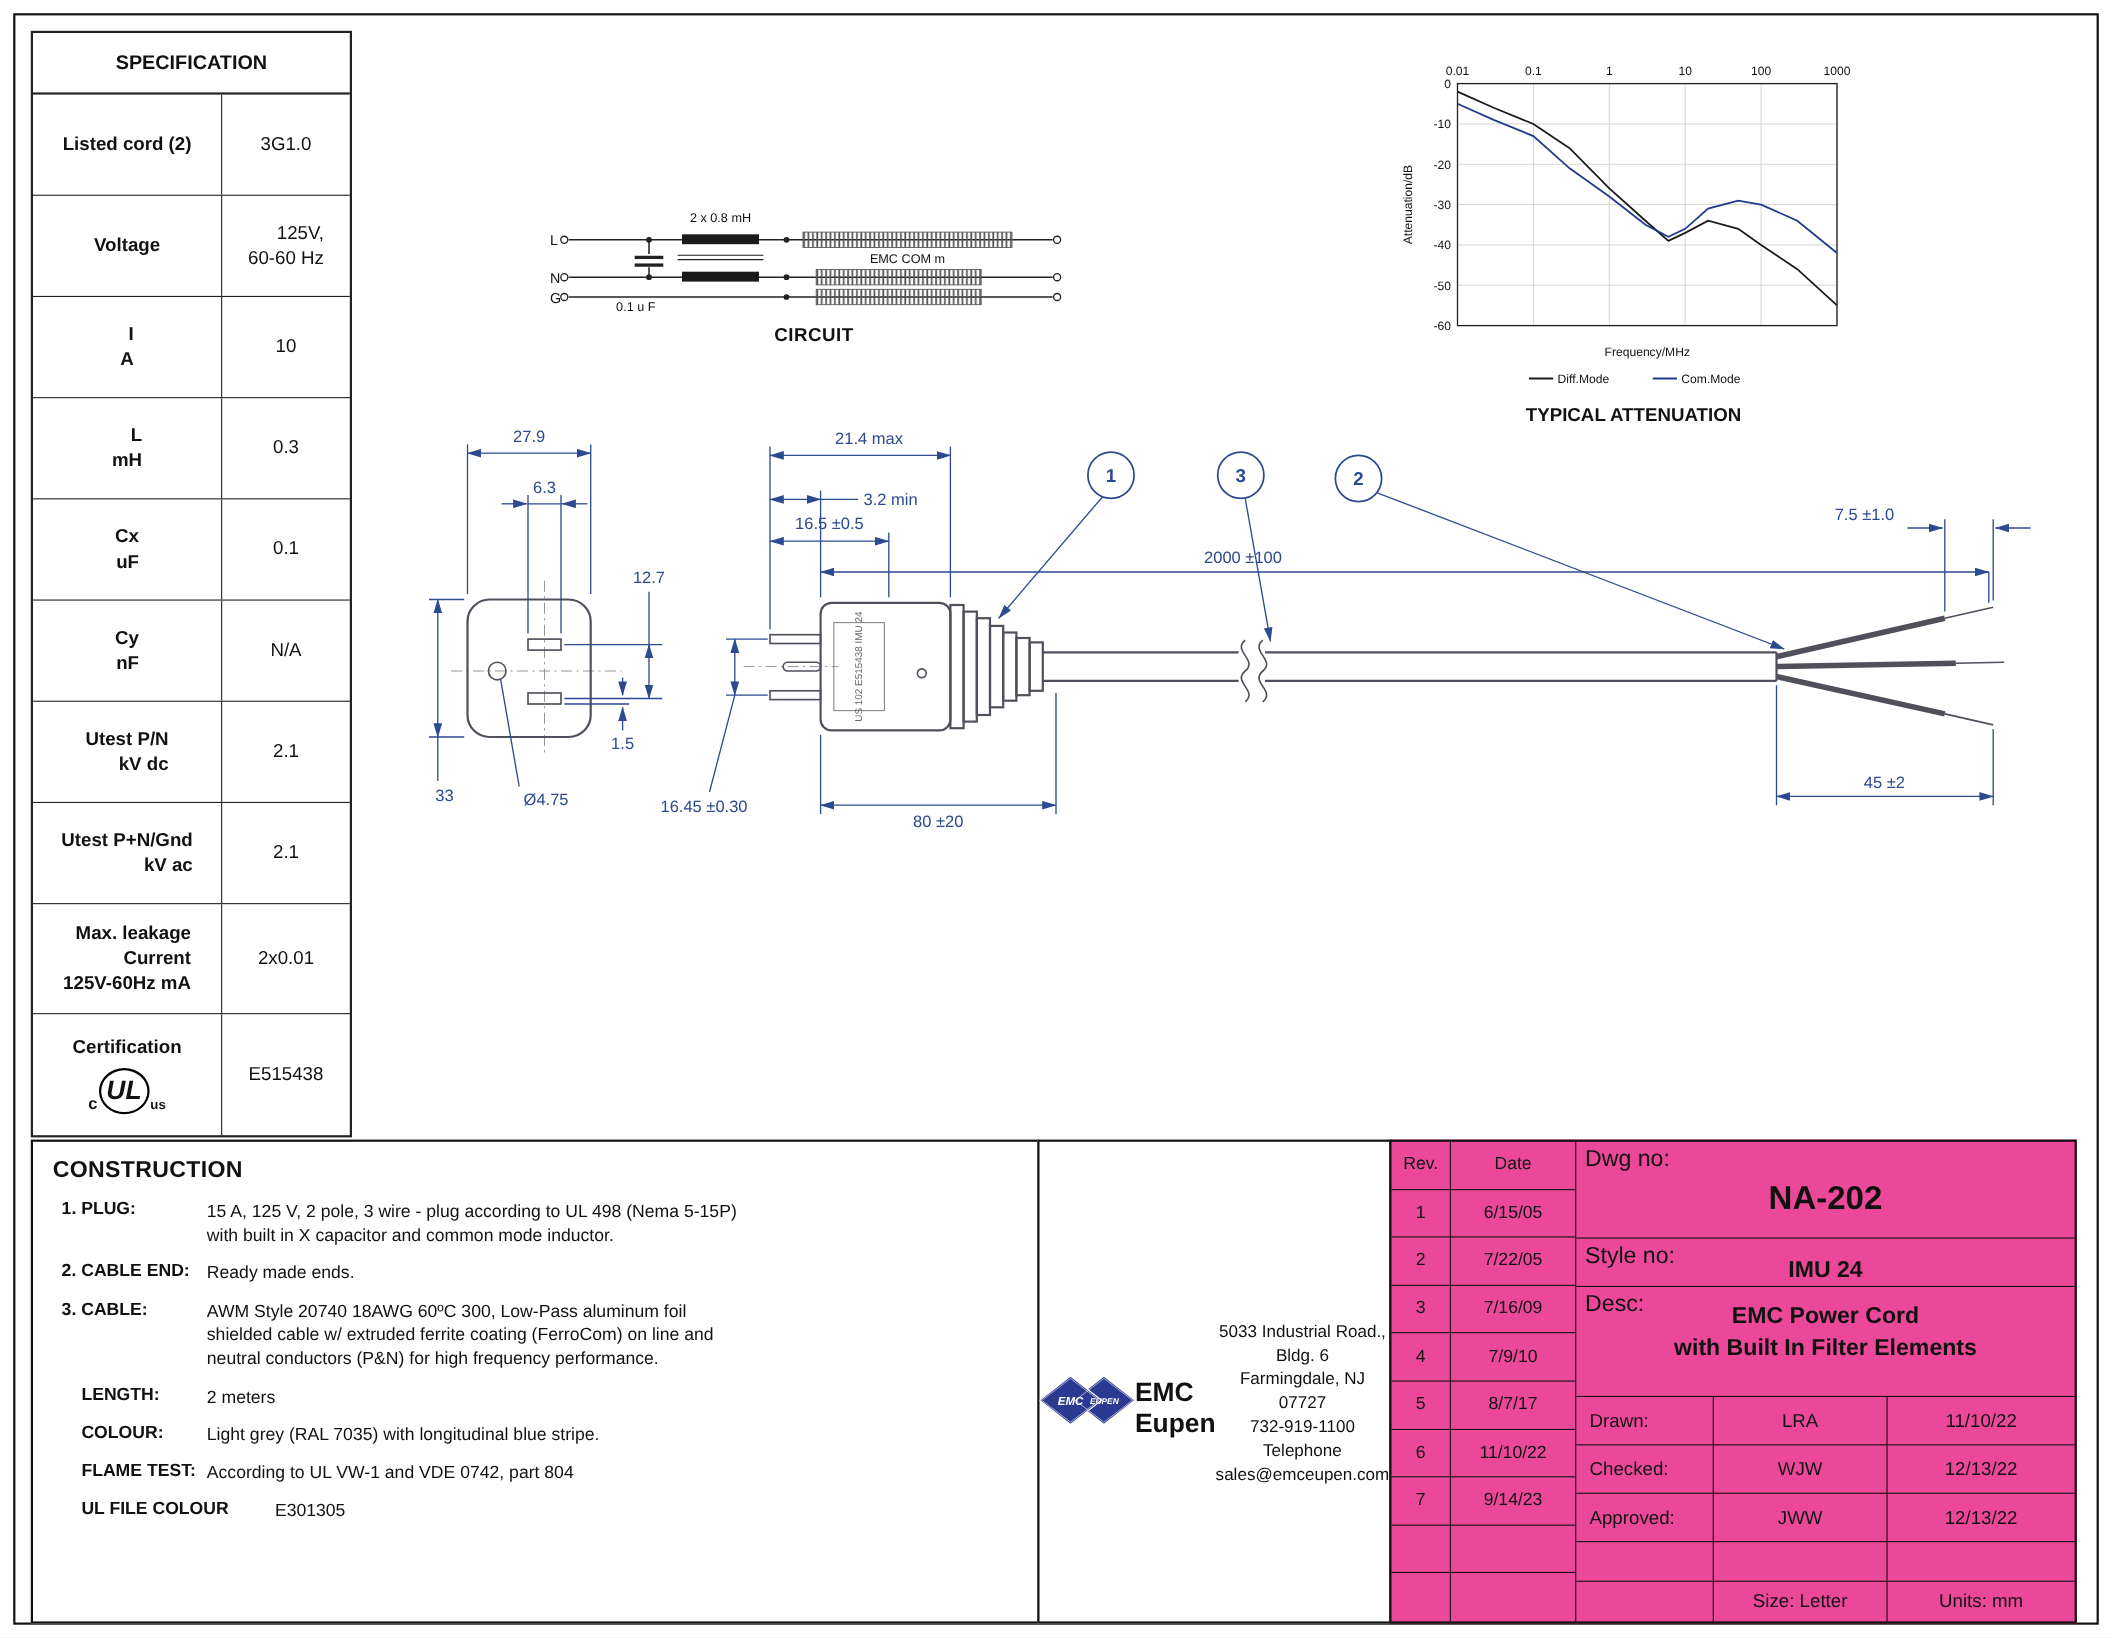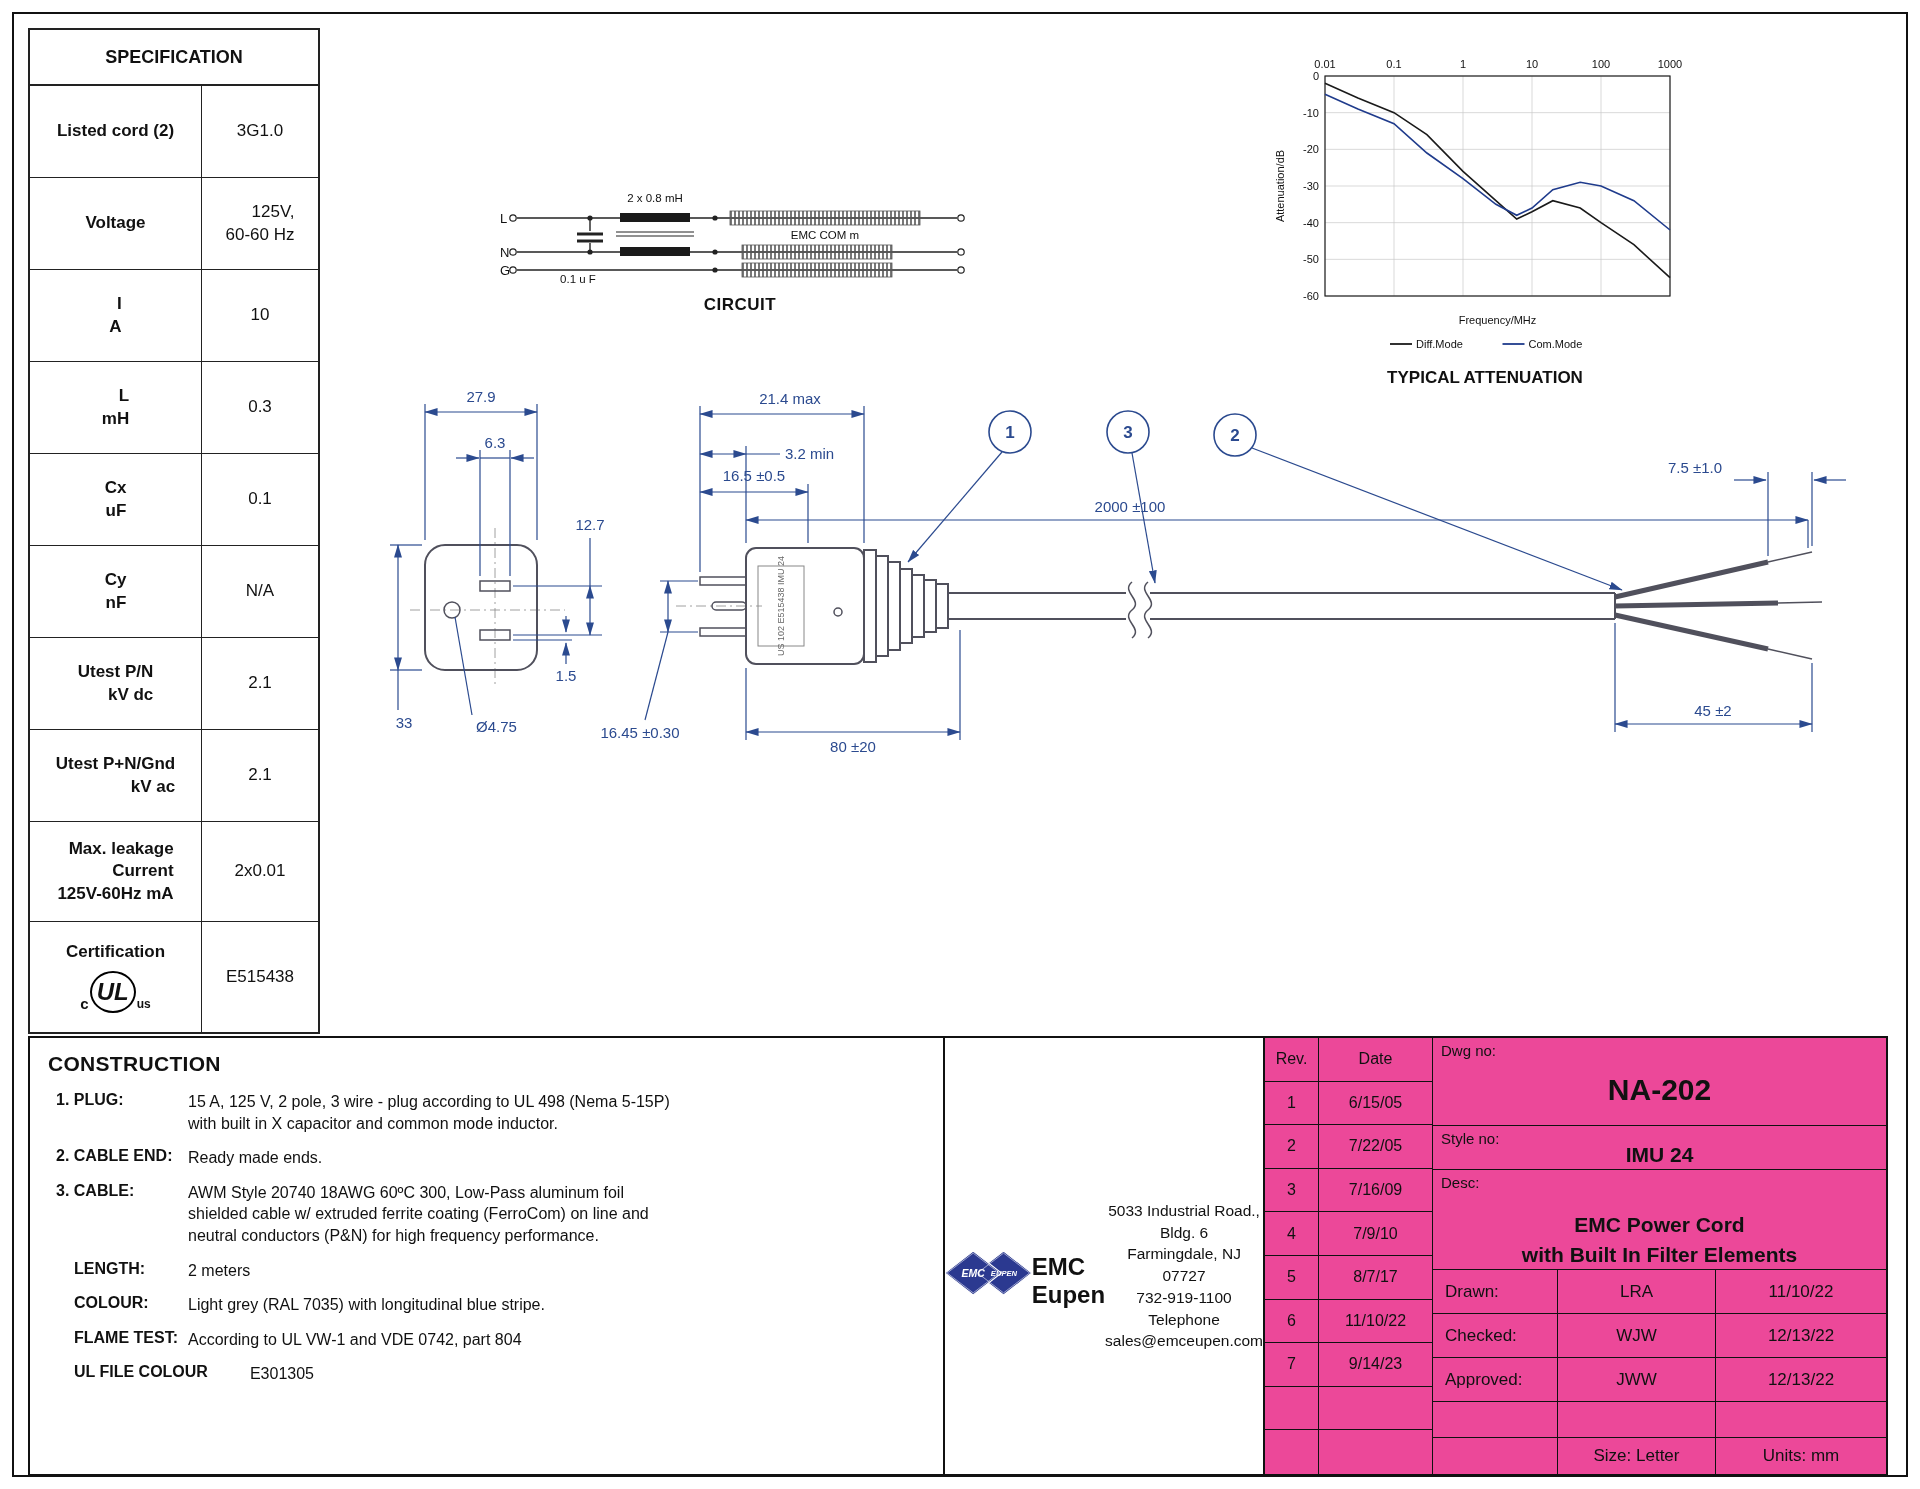--- a/index.html
+++ b/index.html
@@ -54,26 +54,26 @@
 .company-name{font-size:24px;font-weight:bold;margin-top:16px}
 .company-addr{font-size:15.5px;text-align:center;white-space:pre-line;line-height:1.4;margin-top:6px}
 
 
 .titleblock{position:absolute;left:1263px;top:1036px;width:625px;height:440px;border:2px solid #111;display:flex;background:#ec4899}
 .rev-table{width:168px;border-right:1.5px solid #111;display:grid;grid-template-columns:54px 1fr;grid-template-rows:repeat(10,1fr)}
 .rev-cell{border-bottom:1.5px solid #111;border-right:1.5px solid #111;display:flex;align-items:center;justify-content:center;font-size:16px}
 .rev-cell:nth-child(2n){border-right:none}
 .rev-cell:nth-last-child(-n+2){border-bottom:none}
 .tb-right{flex:1;display:flex;flex-direction:column}
-.tb-lab{position:absolute;left:8px;top:4px;font-size:15px}
+.tb-lab{position:absolute;left:8px;top:4px;font-size:21px}
 .tb-dwg{position:relative;height:88px;border-bottom:1.5px solid #111;display:flex;align-items:center;justify-content:center}
 .tb-dwg-val{font-size:30px;font-weight:bold;padding-top:16px}
 .tb-style{position:relative;height:44px;border-bottom:1.5px solid #111;display:flex;align-items:center;justify-content:center}
 .tb-style-val{font-size:21px;font-weight:bold;padding-top:14px}
-.tb-desc{position:relative;height:100px;border-bottom:1.5px solid #111;display:flex;align-items:flex-end;justify-content:center;text-align:center}
+.tb-desc{position:relative;height:100px;border-bottom:1.5px solid #111;display:flex;align-items:flex-start;justify-content:center;text-align:center}
 .tb-desc-val{font-size:21px;font-weight:bold;white-space:pre-line;line-height:1.4;padding-top:12px}
 .tb-sig{display:grid;grid-template-columns:125px 1fr 170px;grid-template-rows:repeat(3,44px)}
 .sig-cell{border-bottom:1.5px solid #111;border-right:1.5px solid #111;display:flex;align-items:center;justify-content:center;font-size:17px}
 .sig-cell:nth-child(3n){border-right:none}
 .sig-lab{justify-content:flex-start;padding-left:12px}
 .tb-gap{height:36px;border-bottom:1.5px solid #111;display:grid;grid-template-columns:125px 1fr 170px}
 .tb-gap div{border-right:1.5px solid #111}
 .tb-gap div:last-child{border-right:none}
 .tb-size{flex:1;display:grid;grid-template-columns:125px 1fr 170px}
 .tb-size .sz{border-right:1.5px solid #111;display:flex;align-items:center;justify-content:center;font-size:17px}

